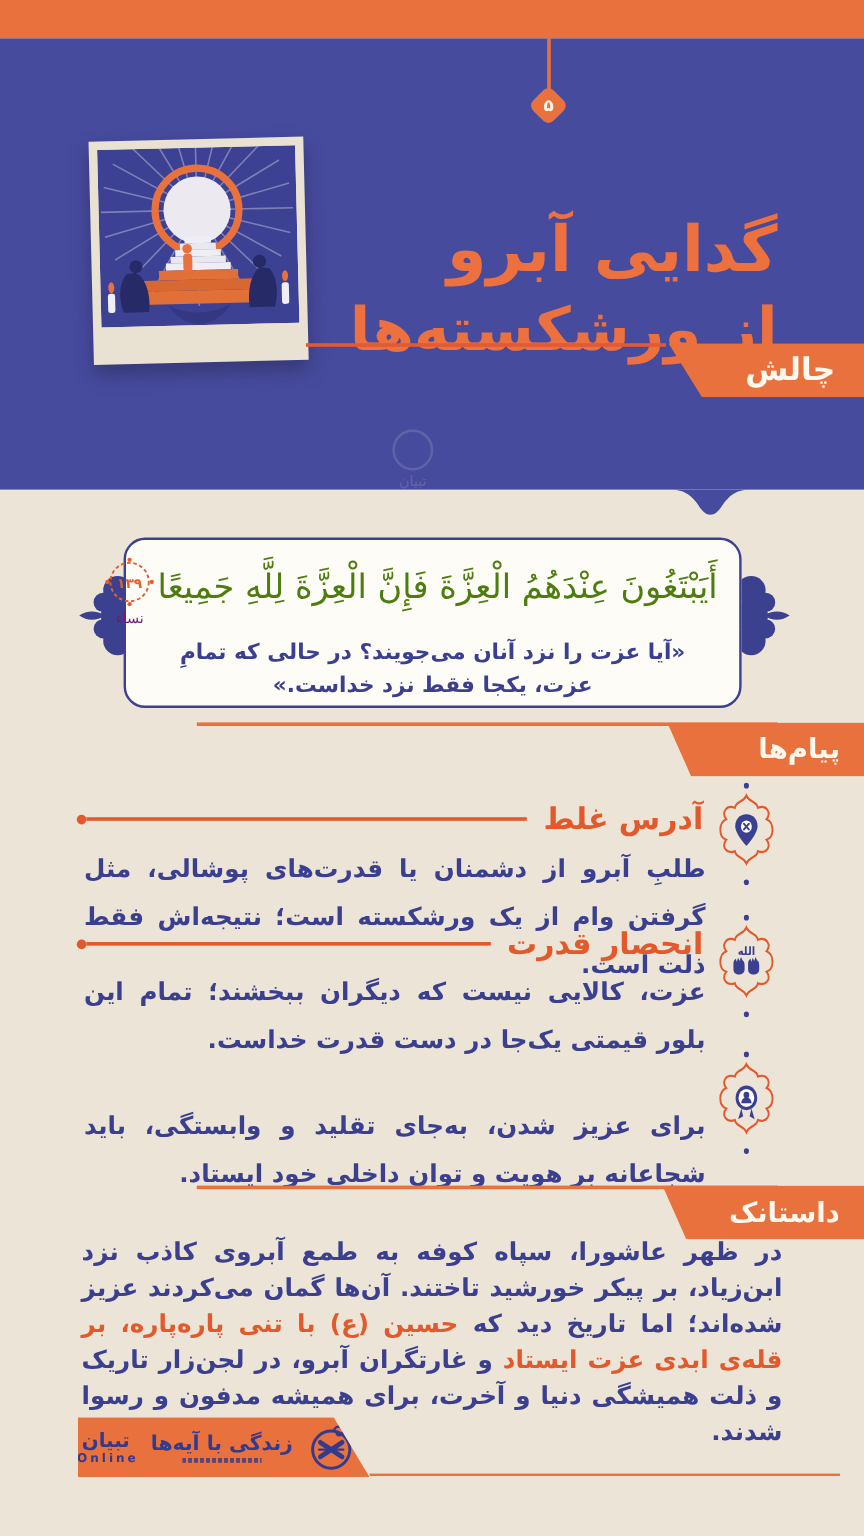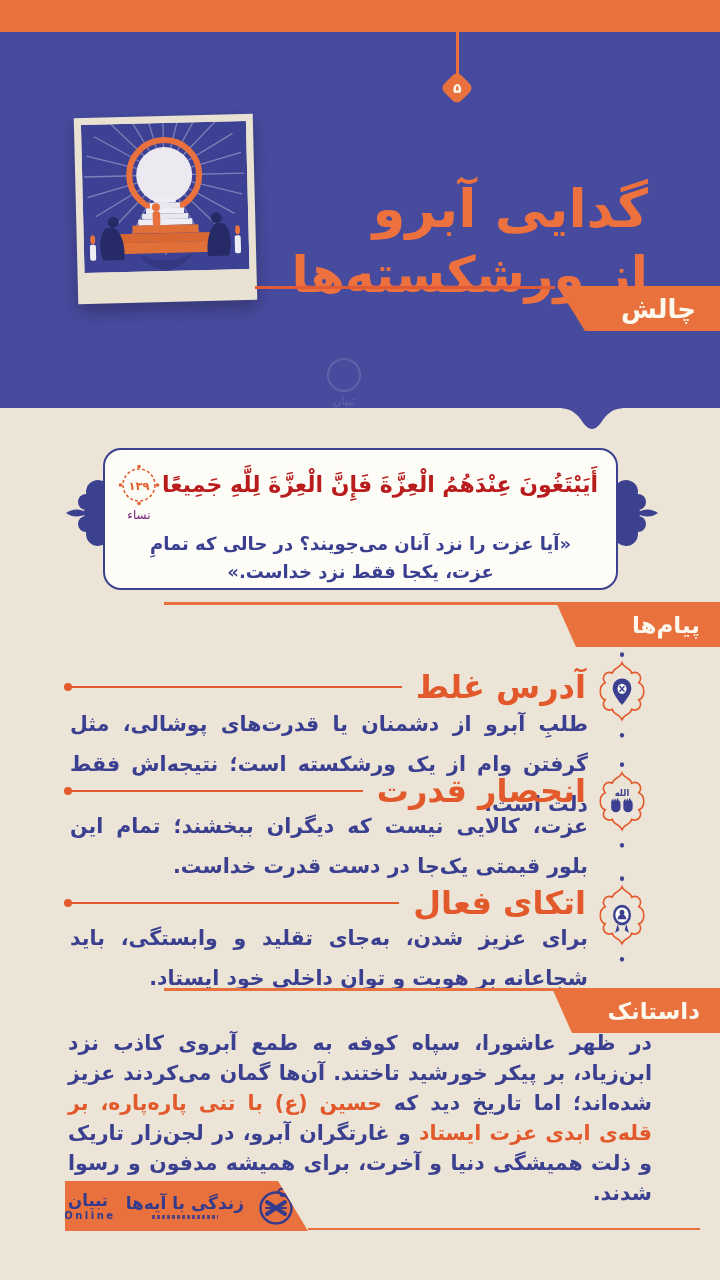--- a/index.html
+++ b/index.html
@@ -39,33 +39,33 @@
   .watermark{ position:absolute; top:358px; left:318px; width:52px; text-align:center; opacity:.16; color:#e9e2d2; }
   .watermark .wm-circle{ width:34px; height:34px; border:2px solid #e9e2d2; border-radius:50%; margin:0 auto 2px; }
   .watermark .wm-label{ font-size:12px; }
   
   .ornament{ position:absolute; }
   .ornament.left{ top:478px; left:62px; }
   .ornament.right{ top:478px; left:618px; }
   .verse-card{ position:absolute; top:448px; left:103px; width:515px; height:142px;
                background:#fdfcf7; border:2.5px solid #3c418f; border-radius:18px; padding:14px 18px 10px; }
   .verse-arabic-row{ display:flex; direction:rtl; justify-content:space-between; align-items:flex-start; }
-  .arabic-text{ color:#b91c1c; font-size:22px; font-weight:bold; white-space:nowrap; padding-top:8px; }
+  .arabic-text{ color:#4d7c0f; font-size:28px; font-weight:normal; white-space:nowrap; padding-top:8px; }
   .ayah-med{ width:46px; text-align:center; flex:0 0 auto; }
   .ayah-med .surah{ color:#701a75; font-size:12px; margin-top:-2px; letter-spacing:2px; }
   .verse-translation{ margin-top:8px; text-align:center; color:#3a3f90; font-size:18px; font-weight:bold; line-height:28px; }
   .badge.sec{ height:45px; font-size:23px; padding-right:20px;
               clip-path:polygon(20px 100%, 0 0, 100% 0, 100% 100%); border-radius:0 0 0 10px; }
   .badge.msgs{ top:602px; left:556px; width:164px; }
   .badge.story{ top:988px; left:552px; width:168px; }
   .line-msgs{ position:absolute; top:602px; right:72px; width:484px; height:2.5px; background:#e8713d; }
   .line-story{ position:absolute; top:988px; right:72px; width:484px; height:2.5px; background:#e8713d; }
   
   .item-head{ position:absolute; right:134px; left:64px; display:flex; direction:rtl; align-items:center; gap:14px; }
-  .item-title{ color:#e2592b; font-size:32px; font-weight:bold; white-space:nowrap; }
+  .item-title{ color:#e2592b; font-size:25px; font-weight:bold; white-space:nowrap; }
   .item-rule{ flex:1; display:flex; direction:ltr; align-items:center; }
   .item-rule .dot{ width:8px; height:8px; border-radius:50%; background:#e2592b; }
   .item-rule .bar{ flex:1; height:2.5px; background:#e2592b; }
   .item-body{ position:absolute; right:132px; left:70px; color:#3a3f90; font-size:20.5px;
               font-weight:bold; line-height:40px; text-align:justify; direction:rtl; }
   .h1{ top:668px; } .b1{ top:704px; }
   .h2{ top:772px; } .b2{ top:806px; }
   .h3{ top:884px; } .b3{ top:918px; }
   .icon-col{ position:absolute; left:595px; width:54px; }
   .ic1{ top:652px; } .ic2{ top:762px; } .ic3{ top:876px; }
@@ -253,27 +253,20 @@
     <circle cx="45" cy="4" r="3.5" fill="#3a3f90"></circle>
       <circle cx="45" cy="122" r="3.5" fill="#3a3f90"></circle>
     <g transform="translate(0,12)">
       <path d="M45 4 C41 13 31 10 29 19 C17 15 10 25 17 33 C6 37 6 55 17 58 C10 66 17 76 29 72 C31 81 41 78 45 87 C49 78 59 81 61 72 C73 76 80 66 73 58 C84 55 84 37 73 33 C80 25 73 15 61 19 C59 10 49 13 45 4 Z" fill="none" stroke="#e2592b" stroke-width="2.6"></path>
       <text x="45" y="38" text-anchor="middle" font-size="14" font-weight="bold" fill="#3a3f90" font-family="DejaVu Sans, sans-serif">الله</text>
       <path d="M27 48 c0 -3 1.5 -5 3.5 -6 l1 4 2 -5 2 4 2 -5 2 4 c2 1 3 3 3 6 v5 c0 4.5 -3.5 6.5 -7.8 6.5 s-7.7 -2 -7.7 -6.5 z" fill="#3a3f90"></path>
       <path d="M47.3 48 c0 -3 1.5 -5 3.5 -6 l1 4 2 -5 2 4 2 -5 2 4 c2 1 3 3 3 6 v5 c0 4.5 -3.5 6.5 -7.8 6.5 s-7.7 -2 -7.7 -6.5 z" fill="#3a3f90"></path>
     </g>
   </svg>
 
-  <div class="item-head h3">
-    <span class="item-title">اتکای فعال</span>
-    <span class="item-rule">
-        <span class="dot"></span>
-        <span class="bar"></span>
-      </span>
-  </div>
   <div class="item-body b3">برای عزیز شدن، به‌جای تقلید و وابستگی، باید شجاعانه بر هویت و توان داخلی خود ایستاد.</div>
   <svg class="icon-col ic3" width="54" height="86" viewBox="0 0 90 126" preserveAspectRatio="none">
     <circle cx="45" cy="4" r="3.5" fill="#3a3f90"></circle>
       <circle cx="45" cy="122" r="3.5" fill="#3a3f90"></circle>
     <g transform="translate(0,12)">
       <path d="M45 4 C41 13 31 10 29 19 C17 15 10 25 17 33 C6 37 6 55 17 58 C10 66 17 76 29 72 C31 81 41 78 45 87 C49 78 59 81 61 72 C73 76 80 66 73 58 C84 55 84 37 73 33 C80 25 73 15 61 19 C59 10 49 13 45 4 Z" fill="none" stroke="#e2592b" stroke-width="2.6"></path>
       <path d="M38 58 l-4.5 13 7 -3.5 z" fill="#3a3f90"></path>
       <path d="M52 58 l4.5 13 -7 -3.5 z" fill="#3a3f90"></path>
       <circle cx="45" cy="45" r="15" fill="#3a3f90"></circle>
       <circle cx="45" cy="45" r="11" fill="#fdfcf7"></circle>

